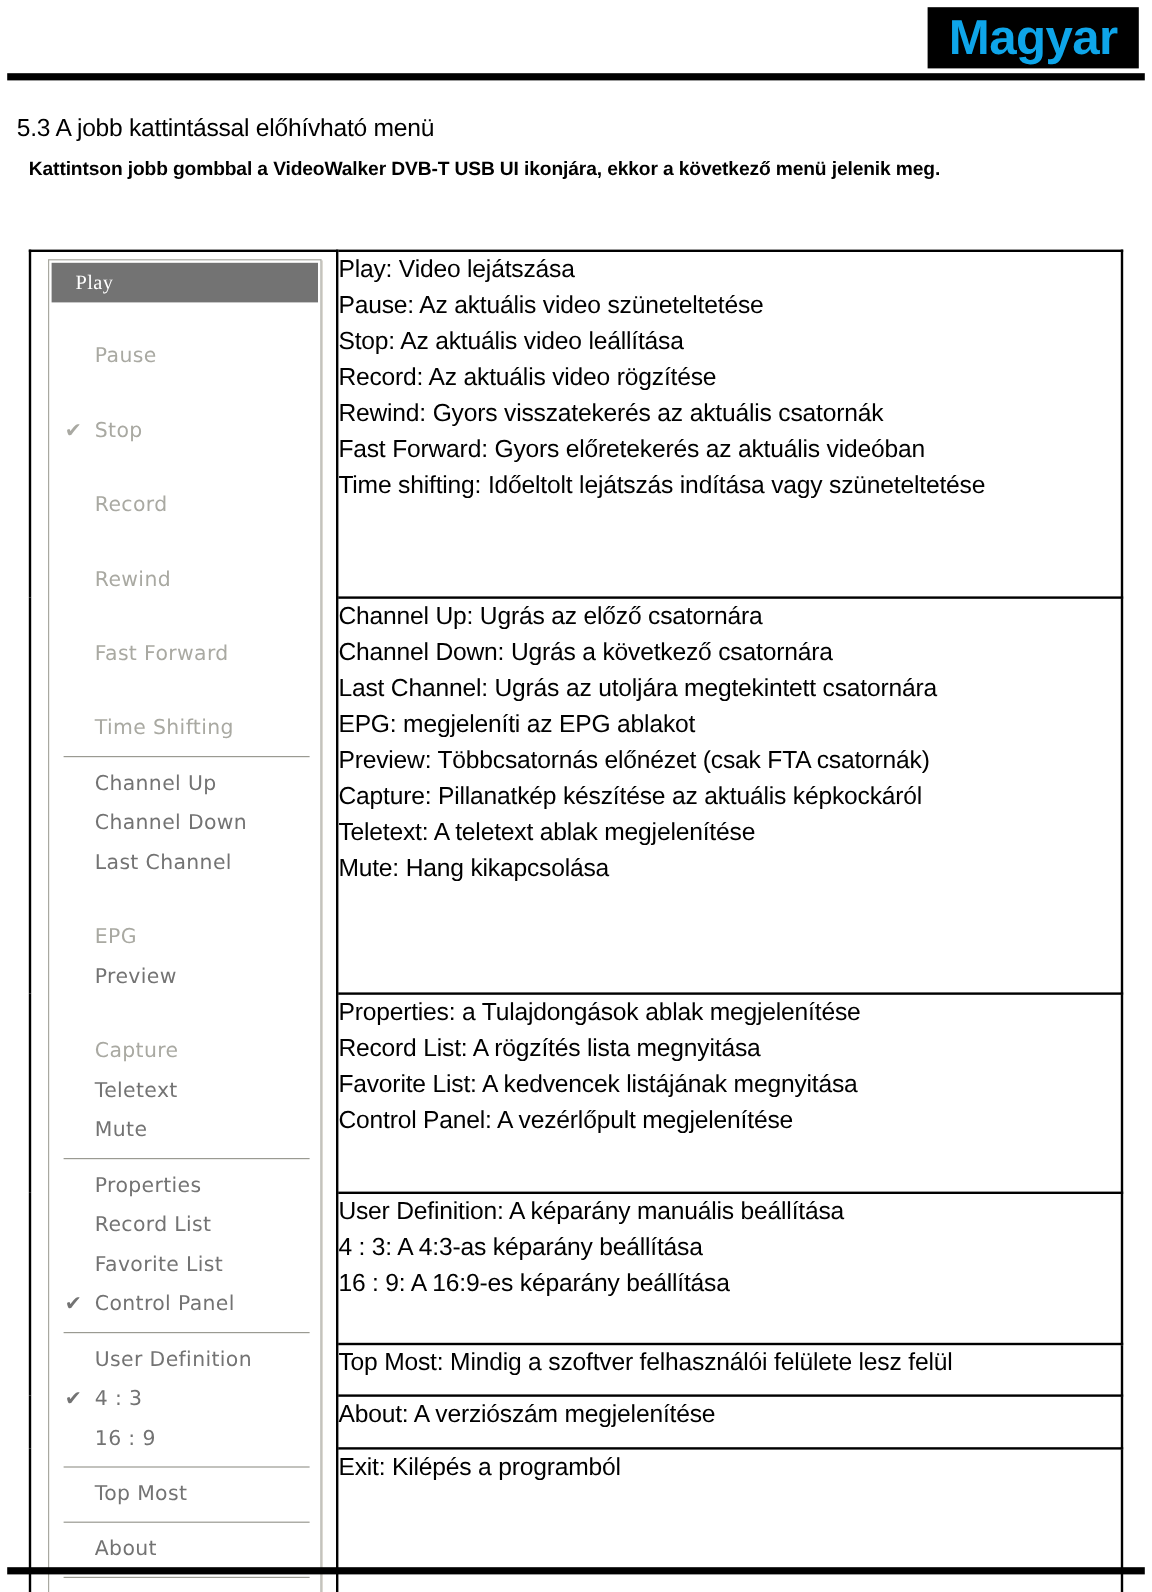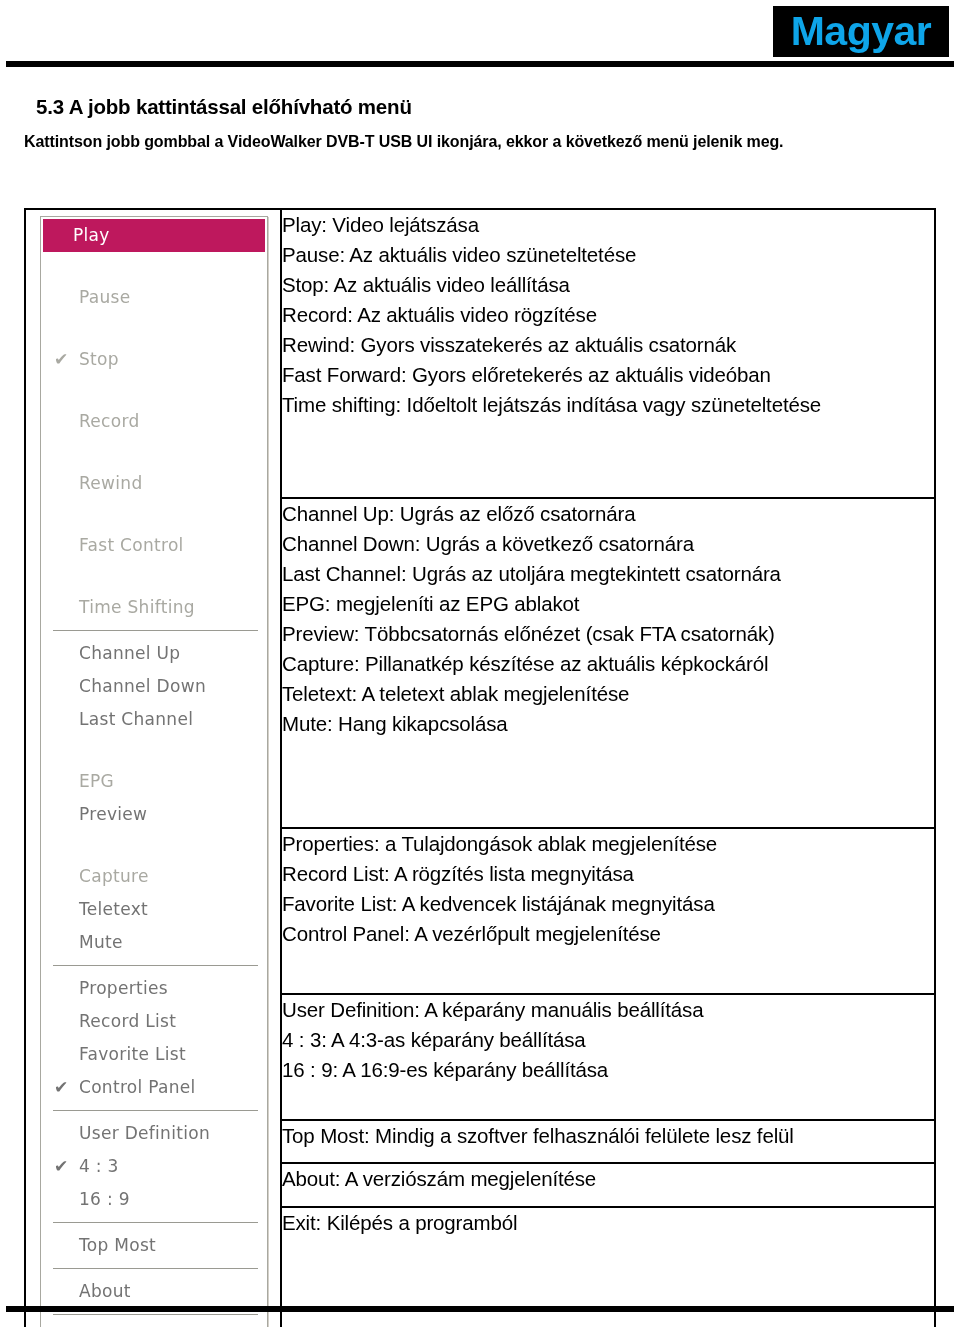--- a/index.html
+++ b/index.html
@@ -37,24 +37,24 @@
     left: 6px;
     top: 61px;
     width: 948px;
     height: 6px;
     background: #000000;
   }
 
   
   #section-heading {
     position: absolute;
-    left: 36px;
+    left: 14px;
     top: 95px;
     font-size: 20.5px;
-    font-weight: bold;
+    font-weight: normal;
     letter-spacing: -0.2px;
     white-space: nowrap;
   }
   #section-intro {
     position: absolute;
     left: 24px;
     top: 126px;
     width: 910px;
     font-size: 16px;
     line-height: 31px;
@@ -105,24 +105,25 @@
     position: relative;
     height: 33px;
     line-height: 33px;
     padding-left: 38px;
     color: #737373;
     white-space: nowrap;
     letter-spacing: 0.3px;
   }
   .menu-item.disabled { color: #a9a9a2; margin-top: 29px; }
   .menu-item.selected {
-    background: #be185d;
+    background: #737373;
     color: #ffffff;
     margin: 0 2px;
-    padding-left: 30px;
+    padding-left: 20px;
+    font-family: Liberation Serif, serif;
   }
   .menu-check {
     position: absolute;
     left: 13px;
     top: 0;
     width: 18px;
     height: 33px;
     line-height: 33px;
     font-size: 17px;
     text-align: left;
@@ -178,21 +179,21 @@
             <div class="menu-item disabled">
               <span class="menu-check"></span>
               <span>Record</span>
             </div>
             <div class="menu-item disabled">
               <span class="menu-check"></span>
               <span>Rewind</span>
             </div>
             <div class="menu-item disabled">
               <span class="menu-check"></span>
-              <span>Fast Control</span>
+              <span>Fast Forward</span>
             </div>
             <div class="menu-item disabled">
               <span class="menu-check"></span>
               <span>Time Shifting</span>
             </div>
           </div>
 
           <div class="menu-sep"></div>
 
           <div>

